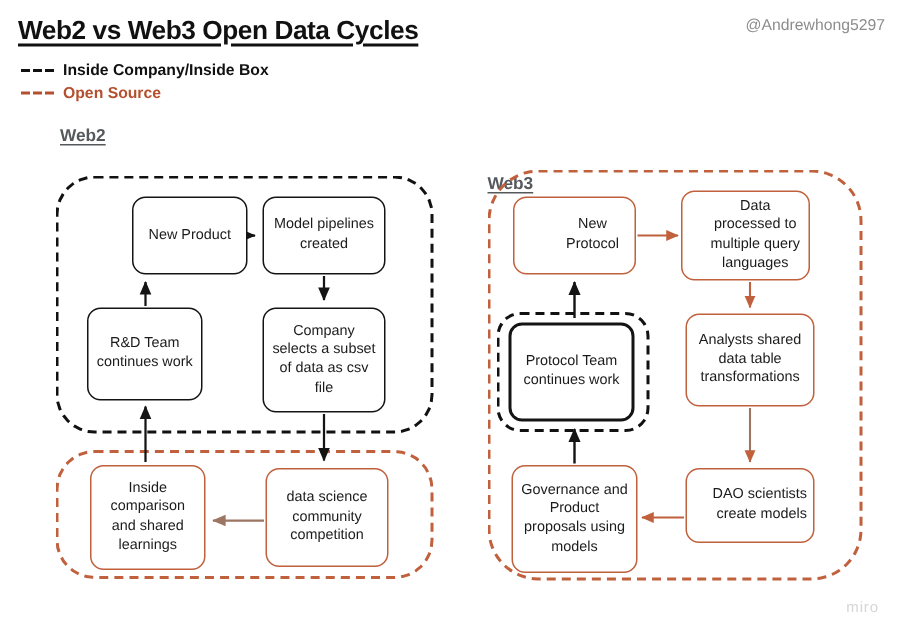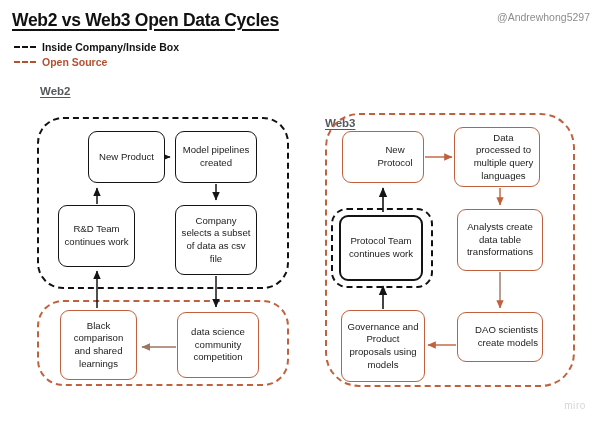--- a/index.html
+++ b/index.html
@@ -213,37 +213,37 @@
   <div class="node black" id="n-data-pipelines">
       <span>Model pipelines created</span>
     </div>
   <div class="node black" id="n-rd-team">
       <span>R&amp;D Team continues work</span>
     </div>
   <div class="node black" id="n-company-csv">
       <span>Company selects a subset of data as csv file</span>
     </div>
   <div class="node orange" id="n-model-comp">
-      <span>Black comparison and shared learnings</span>
+      <span>Inside comparison and shared learnings</span>
     </div>
   <div class="node orange" id="n-ds-community">
       <span>data science community competition</span>
     </div>
 
   <div class="node orange" id="n-new-protocol">
       <span>New Protocol</span>
     </div>
   <div class="node orange" id="n-data-processed">
       <span>Data processed to multiple query languages</span>
     </div>
   <div class="node black thick" id="n-protocol-team">
       <span>Protocol Team continues work</span>
     </div>
   <div class="node orange" id="n-analysts">
-      <span>Analysts create data table transformations</span>
+      <span>Analysts shared data table transformations</span>
     </div>
   <div class="node orange" id="n-governance">
       <span>Governance and Product proposals using models</span>
     </div>
   <div class="node orange" id="n-dao-scientists">
       <span>DAO scientists create models</span>
     </div>
 
   <div id="miro">miro</div>
 

